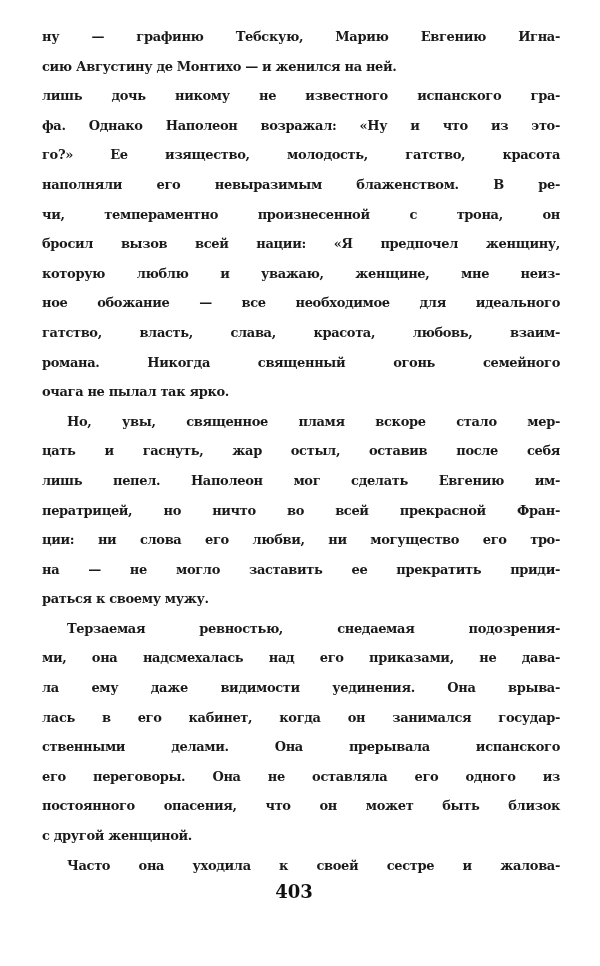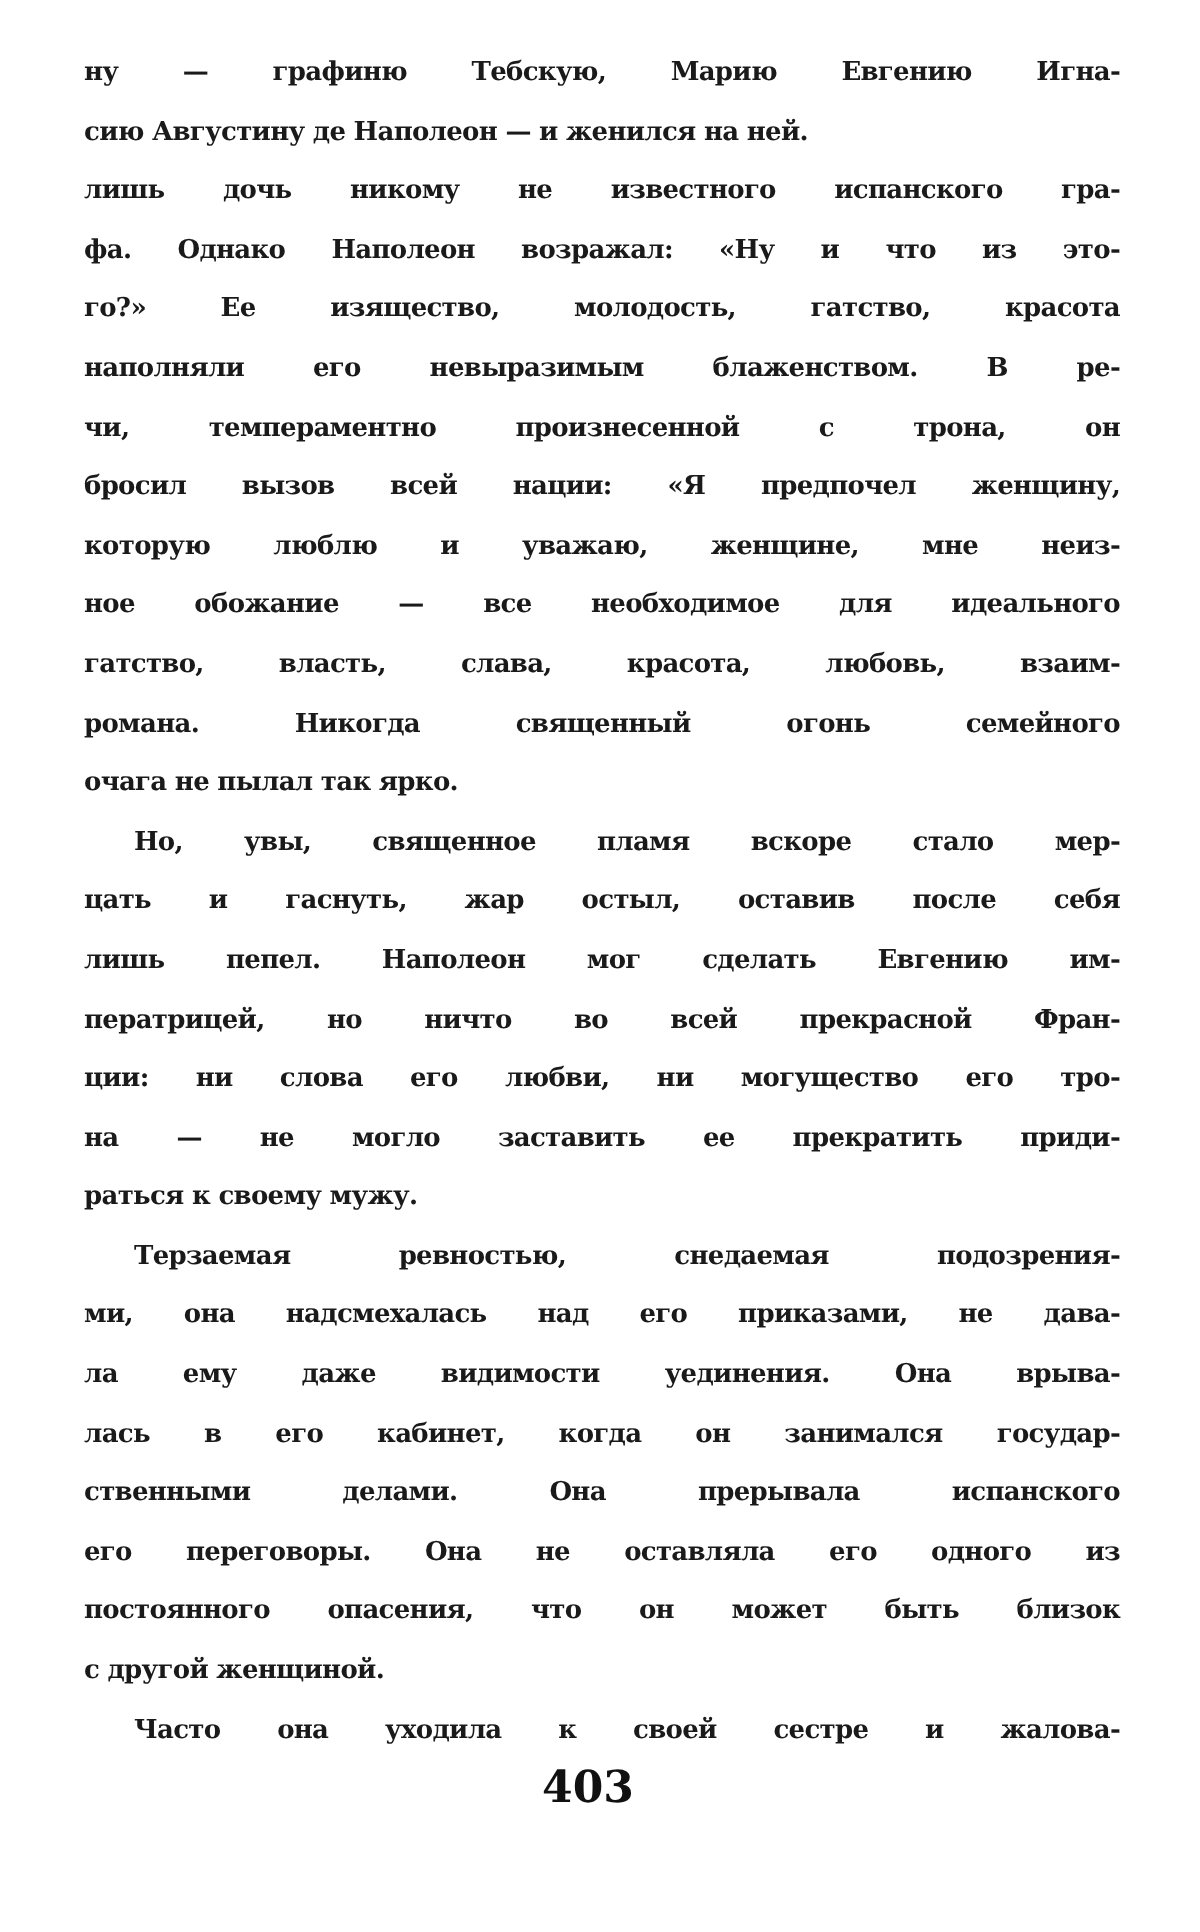--- a/index.html
+++ b/index.html
@@ -15,29 +15,29 @@
     white-space: nowrap;
     text-align: justify; text-align-last: justify;
     letter-spacing: -0.35px;
   }
   .line.last { text-align-last: left; }
   .line.indent { padding-left: 25px; }
   .pagenum {
     position: absolute; left: 0; width: 588px; top: 881px;
     text-align: center;
     font-family: "DejaVu Serif", "Liberation Serif", serif;
-    font-size: 22px; font-weight: bold; color: #111;
+    font-size: 18px; font-weight: bold; color: #111;
   }
 </style>
 </head>
 <body>
 
 <div class="page" id="page-body">
     <div class="line">ну — графиню Тебскую, Марию Евгению Игна-</div>
-    <div class="line last">сию Августину де Наполеон — и женился на ней.</div>
+    <div class="line last">сию Августину де Монтихо — и женился на ней.</div>
     <div class="line">лишь дочь никому не известного испанского гра-</div>
     <div class="line">фа. Однако Наполеон возражал: «Ну и что из это-</div>
     <div class="line">го?» Ее изящество, молодость, гатство, красота</div>
     <div class="line">наполняли его невыразимым блаженством. В ре-</div>
     <div class="line">чи, темпераментно произнесенной с трона, он</div>
     <div class="line">бросил вызов всей нации: «Я предпочел женщину,</div>
     <div class="line">которую люблю и уважаю, женщине, мне неиз-</div>
     <div class="line">ное обожание — все необходимое для идеального</div>
     <div class="line">гатство, власть, слава, красота, любовь, взаим-</div>
     <div class="line">романа. Никогда священный огонь семейного</div>

